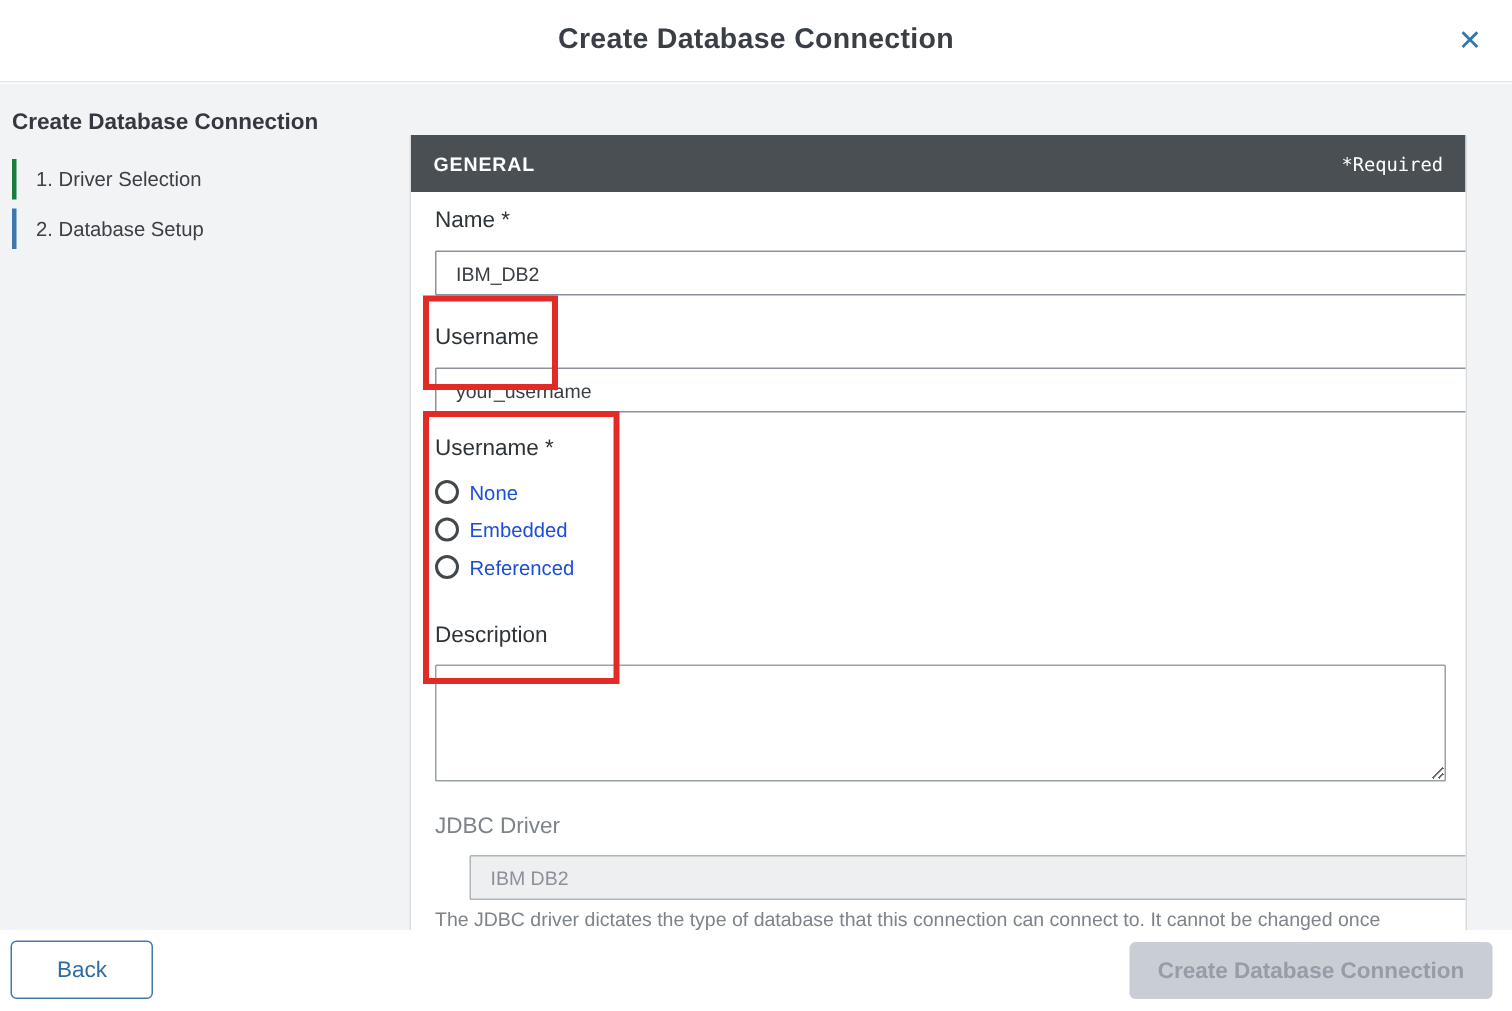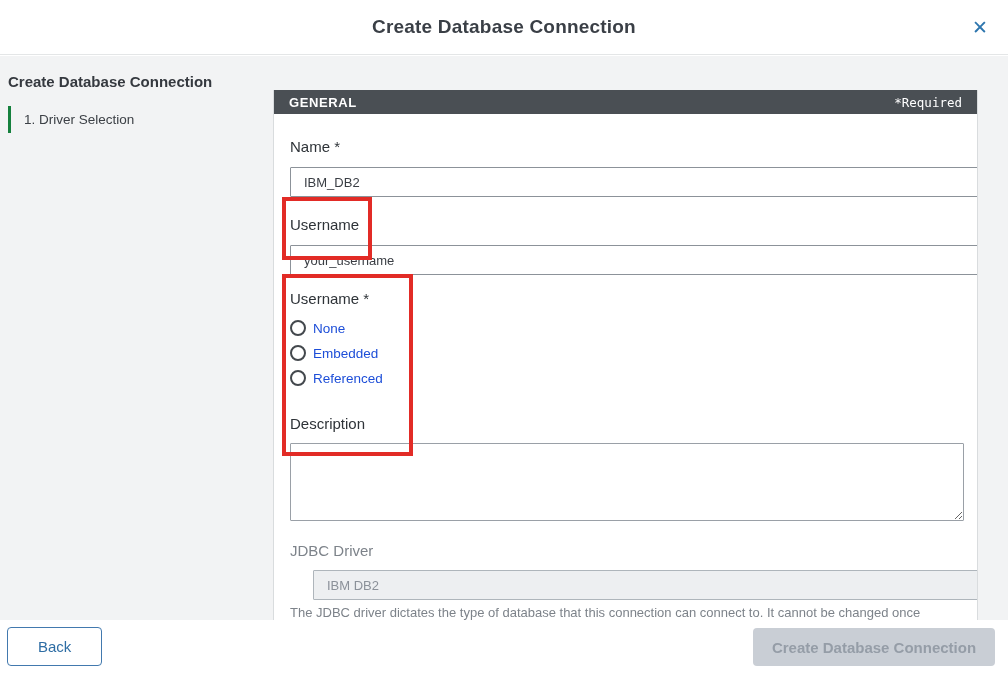--- a/index.html
+++ b/index.html
@@ -37,21 +37,21 @@
     border-left: 3px solid #15803d; margin-bottom: 6px; cursor: pointer;
   }
   .wizard-step.active { border-left-color: #3c77ad; }
   
   .panel {
     position: absolute; left: 273px; top: 34px; width: 705px; height: 530px;
     background: #ffffff; border: 1px solid #d9dcde; border-top: none; border-bottom: none;
     overflow: hidden;
   }
   .panel-header {
-    position: absolute; left: 0; top: 0; width: 100%; height: 24px;
+    position: absolute; left: 0; top: 0; width: 100%; height: 38px;
     background: #4a4f54; display: flex; align-items: center; justify-content: space-between;
     padding: 0 15px;
   }
   .panel-header-title { color: #ffffff; font-size: 13px; font-weight: 700; letter-spacing: 0.6px; }
   .panel-required { color: #ffffff; font-size: 12.5px; font-family: "DejaVu Sans Mono", monospace; }
   .field-label { position: absolute; left: 16px; font-size: 15px; color: #2e3338; }
   .field-label.muted { color: #7d838a; }
   .text-input {
     position: absolute; left: 16px; width: 770px; height: 30px;
     border: 1px solid #8c9299; background: #ffffff; border-radius: 1px;
@@ -105,20 +105,21 @@
 <div class="modal-header">
   <div class="modal-title">Create Database Connection</div>
   <button class="close-btn">✕</button>
 </div>
 
 <div class="modal-body">
 
   <div class="wizard">
     <div class="wizard-heading">Create Database Connection</div>
     <div class="wizard-step">1. Driver Selection</div>
+    <div class="wizard-step active">2. Database Setup</div>
   </div>
 
   <div class="panel">
     <div class="panel-header">
       <span class="panel-header-title">GENERAL</span>
       <span class="panel-required">*Required</span>
     </div>
 
     <div class="field-label" style="top:48px">Name *</div>
     <input class="text-input" style="top: 77px;" type="text" value="IBM_DB2">

